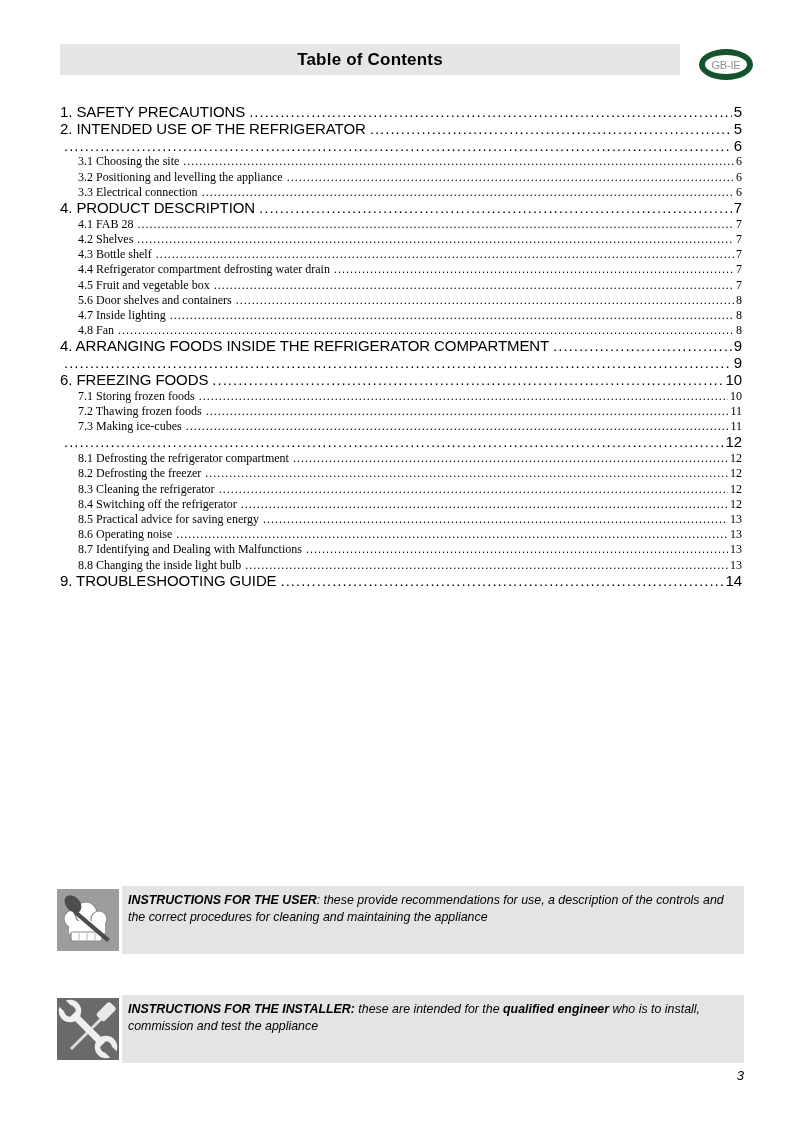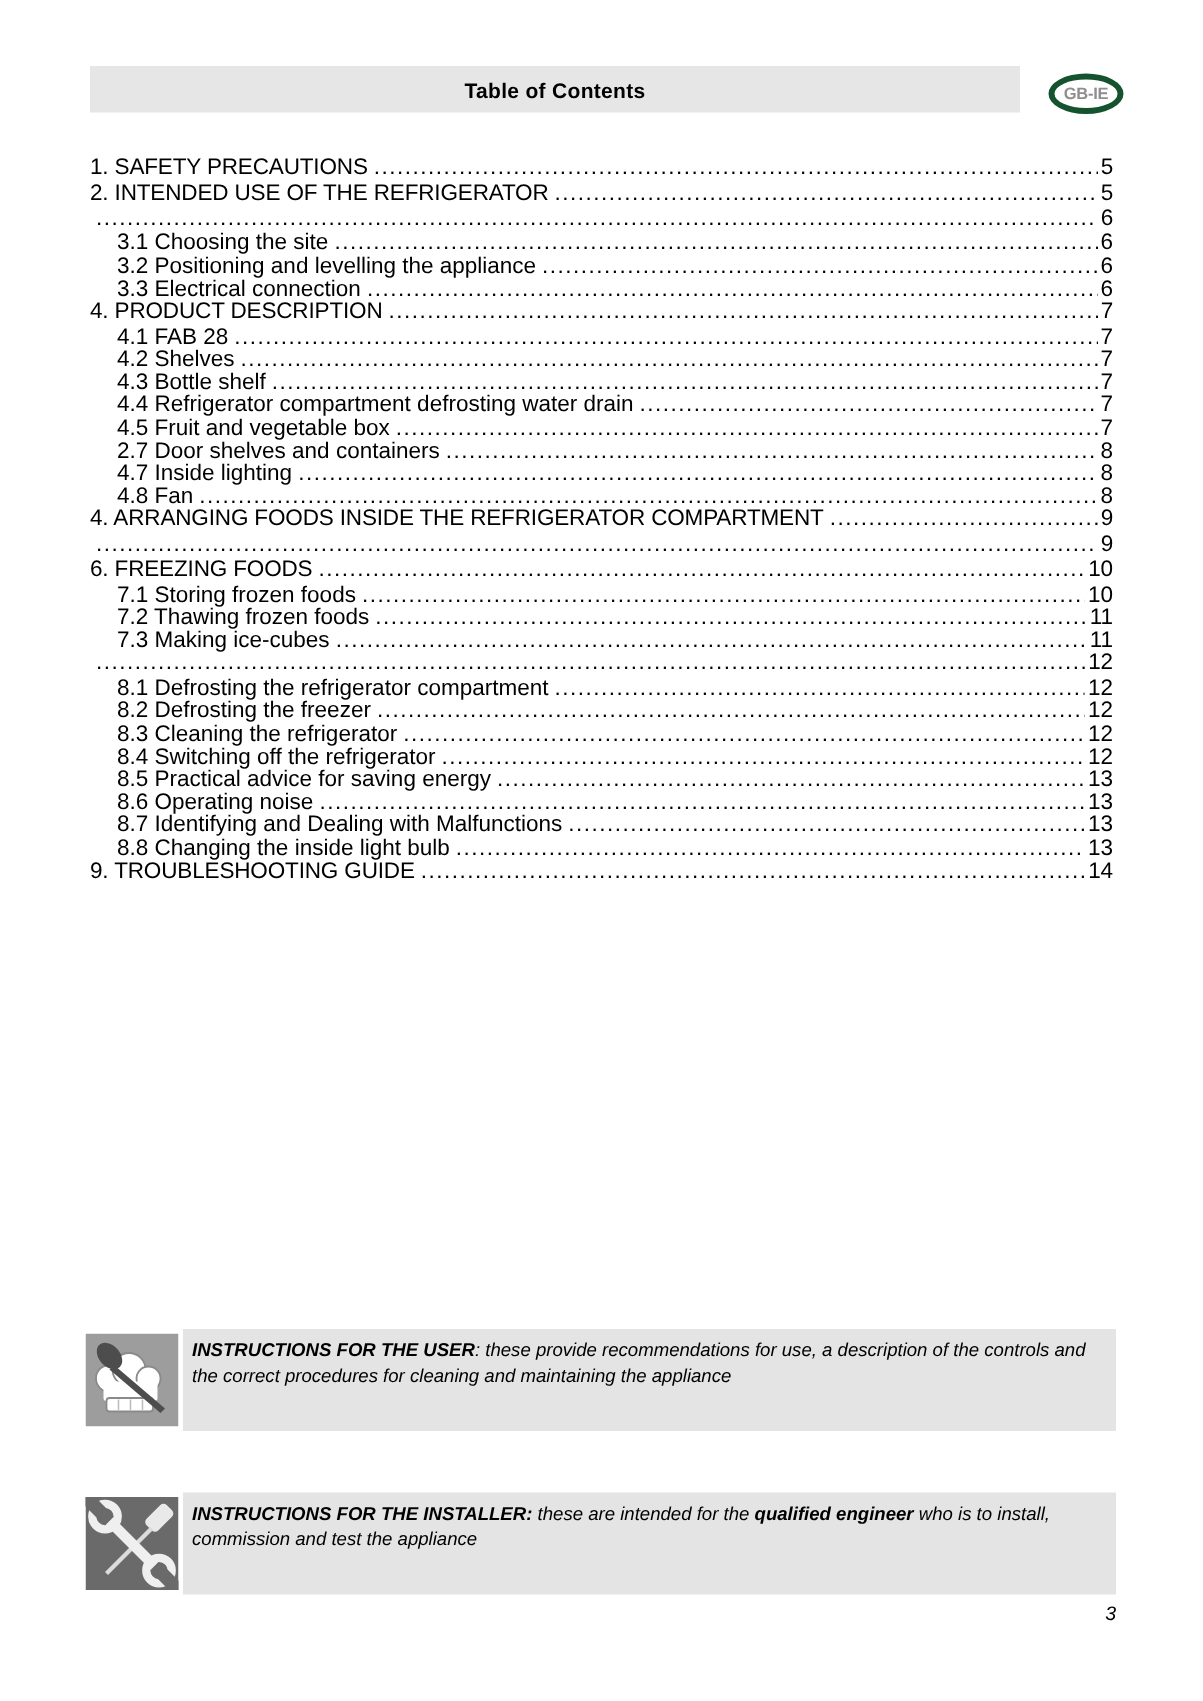--- a/index.html
+++ b/index.html
@@ -11,42 +11,42 @@
     color:#000;
     overflow:hidden;
   }
   
   .header-bar{
     position:absolute;left:60px;top:44px;width:620px;height:31px;
     background:#e6e6e6;
     display:flex;align-items:center;justify-content:center;
   }
   .header-title{
-    font-size:14px;font-weight:bold;letter-spacing:.2px;
+    font-size:17px;font-weight:bold;letter-spacing:.2px;
   }
   .lang-badge{
     position:absolute;left:699px;top:49px;width:42px;height:19px;
-    border:4px solid #14532d;border-radius:50%;
-    color:#8f8f8f;font-size:11px;font-weight:bold;
+    border:6px solid #14532d;border-radius:50%;
+    color:#8f8f8f;font-size:11px;font-weight:normal;
     display:flex;align-items:center;justify-content:center;
     letter-spacing:-.2px;
   }
   
   .toc{
     position:absolute;left:60px;top:104px;width:682px;
   }
   .row{display:flex;align-items:flex-end;}
   .row .lbl{white-space:nowrap;}
   .row .dots{
     flex:1;overflow:hidden;white-space:nowrap;
     letter-spacing:1px;margin:0 2px 0 4px;
   }
   .row .pg{white-space:nowrap;text-align:right;}
   .l1{font-size:15px;line-height:16.8px;letter-spacing:-.1px;}
-  .l2{font-size:15px;line-height:15.2px;padding-left:18px;}
+  .l2{font-size:12px;line-height:15.2px;padding-left:18px;font-family:Liberation Serif, serif;}
   
   .note{
     position:absolute;left:57px;width:687px;height:65px;
     display:flex;align-items:flex-start;
   }
   .note-1{top:886px;}
   .note-2{top:995px;}
   .note-icon{flex:0 0 62px;width:62px;height:62px;margin-top:3px;}
   .note-body{
     flex:1;height:68px;box-sizing:border-box;
@@ -127,21 +127,21 @@
         <span class="lbl">4.4 Refrigerator compartment defrosting water drain</span>
         <span class="dots">............................................................................................................................................................................................................................................................................................................</span>
         <span class="pg">7</span>
       </div>
     <div class="row l2">
         <span class="lbl">4.5 Fruit and vegetable box</span>
         <span class="dots">............................................................................................................................................................................................................................................................................................................</span>
         <span class="pg">7</span>
       </div>
     <div class="row l2">
-        <span class="lbl">2.7 Door shelves and containers</span>
+        <span class="lbl">5.6 Door shelves and containers</span>
         <span class="dots">............................................................................................................................................................................................................................................................................................................</span>
         <span class="pg">8</span>
       </div>
     <div class="row l2">
         <span class="lbl">4.7 Inside lighting</span>
         <span class="dots">............................................................................................................................................................................................................................................................................................................</span>
         <span class="pg">8</span>
       </div>
     <div class="row l2">
         <span class="lbl">4.8 Fan</span>

